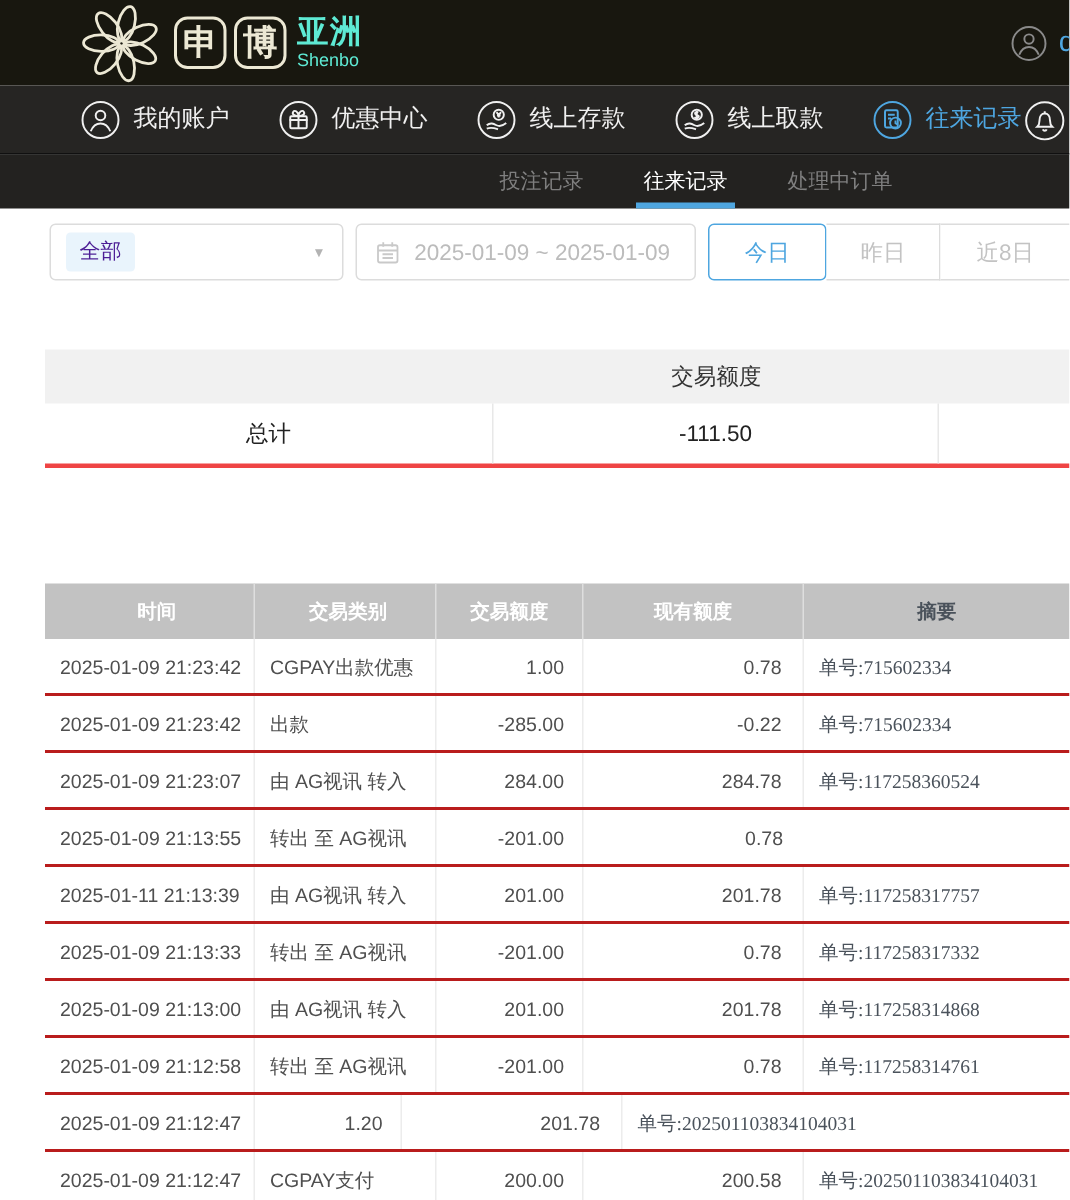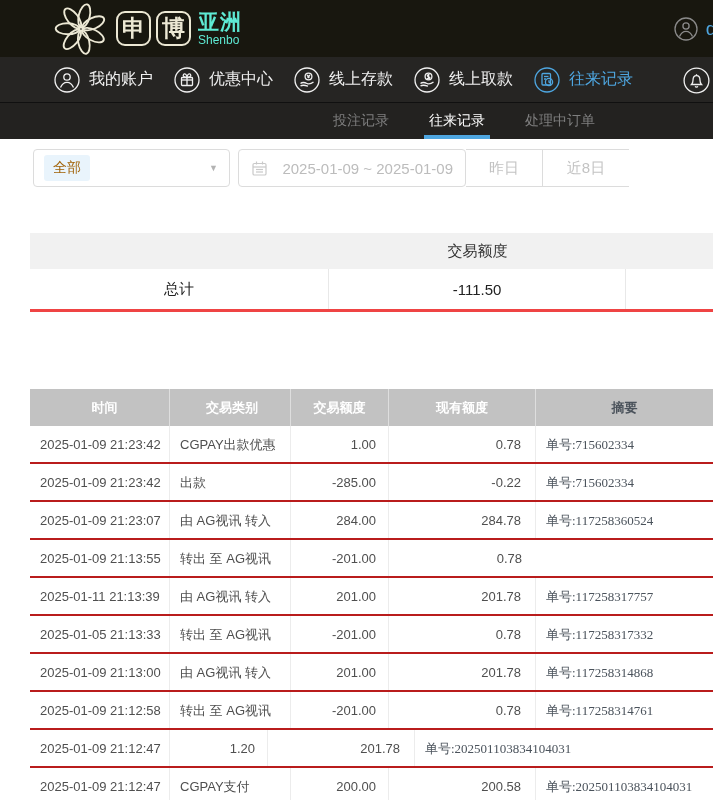--- a/index.html
+++ b/index.html
@@ -12,43 +12,43 @@
   .flower { width:54px; height:54px; margin-right:8px; }
   .logo-box { width:35px; height:35px; border:2px solid #ece8d4; border-radius:9px; color:#ece8d4;
     font-size:23px; font-weight:bold; display:flex; align-items:center; justify-content:center; margin-right:5px; }
   .logo-region { color:#5eead4; line-height:1; margin-left:2px; }
   .logo-region .cn { font-size:21px; font-weight:bold; letter-spacing:1px; }
   .logo-region .en { font-size:12px; margin-top:2px; }
   .user-area { position:absolute; right:-14px; top:0; height:57px; display:flex; align-items:center; gap:8px; }
   .username { color:#4ea6e0; font-size:19px; white-space:nowrap; }
 
   
-  .mainnav { height:46px; background:#262523; display:flex; align-items:center; gap:21px;
+  .mainnav { height:46px; background:#262523; display:flex; align-items:center; gap:33px;
     padding-left:54px; position:relative; border-bottom:1px solid #101010; }
   .nav-item { display:flex; align-items:center; gap:9px; color:#f0f0f0; font-size:16px; cursor:pointer; white-space:nowrap; }
   .nav-item.active { color:#4ea6e0; }
   .nav-icon { width:26px; height:26px; flex:0 0 auto; }
   .bell-wrap { position:absolute; right:3px; top:10px; cursor:pointer; }
 
   
   .subnav { height:36px; background:#232220; display:flex; justify-content:flex-end;
     padding-right:113px; gap:30px; }
   .subtab { height:36px; line-height:34px; padding:0 5px; font-size:14px; color:#7f7f7f;
     cursor:pointer; position:relative; white-space:nowrap; }
   .subtab.active { color:#ffffff; }
   .subtab.active::after { content:""; position:absolute; left:0; right:0; bottom:0; height:4px; background:#4ea6e0; }
 
   
   .filters { display:flex; align-items:center; margin:9px 0 0 33px; height:40px; }
   .select-box { width:197px; height:38px; border:1px solid #dcdcdc; border-radius:4px;
     display:flex; align-items:center; padding:0 10px; position:relative; cursor:pointer; background:#fff; }
-  .select-chip { background:#e9f4fc; color:#a16207; font-size:14px; padding:4px 9px; border-radius:3px; }
+  .select-chip { background:#e9f4fc; color:#4c1d95; font-size:14px; padding:4px 9px; border-radius:3px; }
   .select-caret { position:absolute; right:11px; color:#b3b3b3; font-size:9px; }
   .date-box { width:228px; height:38px; border:1px solid #dcdcdc; border-radius:4px; margin-left:8px;
-    display:flex; align-items:center; gap:9px; padding:0 12px; color:#bcbcbc; font-size:15px; cursor:pointer; background:#fff;justify-content:space-between; }
+    display:flex; align-items:center; gap:9px; padding:0 12px; color:#bcbcbc; font-size:15px; cursor:pointer; background:#fff; }
   .btn-today { width:79px; height:38px; margin-left:8px; border:1px solid #4ea6e0; border-radius:4px;
     background:#fff; color:#4ea6e0; font-size:15px; cursor:pointer; }
   .btn-seg { height:38px; border:0; border-top:1px solid #dcdcdc; border-bottom:1px solid #dcdcdc;
     background:#fff; color:#c3c3c3; font-size:15px; cursor:pointer; }
   .btn-yesterday { width:77px; border-right:1px solid #dcdcdc; }
   .btn-last8 { width:86px; }
 
   
   .summary { margin:45px 0 0 30px; width:683px; }
   .sum-head { height:36px; background:#f1f1f1; display:flex; align-items:center; }
@@ -199,20 +199,21 @@
         <rect x="2" y="3.5" width="13" height="11.5" rx="1.3"></rect>
         <line x1="5.5" y1="1.5" x2="5.5" y2="4.5"></line>
           <line x1="11.5" y1="1.5" x2="11.5" y2="4.5"></line>
         <line x1="2" y1="7" x2="15" y2="7"></line>
         <line x1="5" y1="9.5" x2="12" y2="9.5"></line>
           <line x1="5" y1="12" x2="12" y2="12"></line>
       </g>
     </svg>
     <span>2025-01-09 ~ 2025-01-09</span>
   </div>
+  <button class="btn-today">今日</button>
   <button class="btn-seg btn-yesterday">昨日</button>
   <button class="btn-seg btn-last8">近8日</button>
 </div>
 
 <div class="summary">
   <div class="sum-head">
     <div class="h1"></div>
     <div class="h2">交易额度</div>
   </div>
   <div class="sum-row">
@@ -259,21 +260,21 @@
     <div class="td w-bal">0.78</div>
   </div>
   <div class="tr">
     <div class="td w-time">2025-01-11 21:13:39</div>
     <div class="td w-type">由 AG视讯 转入</div>
     <div class="td w-amt">201.00</div>
     <div class="td w-bal">201.78</div>
     <div class="td w-memo">单号:117258317757</div>
   </div>
   <div class="tr">
-    <div class="td w-time">2025-01-05 21:13:33</div>
+    <div class="td w-time">2025-01-09 21:13:33</div>
     <div class="td w-type">转出 至 AG视讯</div>
     <div class="td w-amt">-201.00</div>
     <div class="td w-bal">0.78</div>
     <div class="td w-memo">单号:117258317332</div>
   </div>
   <div class="tr">
     <div class="td w-time">2025-01-09 21:13:00</div>
     <div class="td w-type">由 AG视讯 转入</div>
     <div class="td w-amt">201.00</div>
     <div class="td w-bal">201.78</div>

